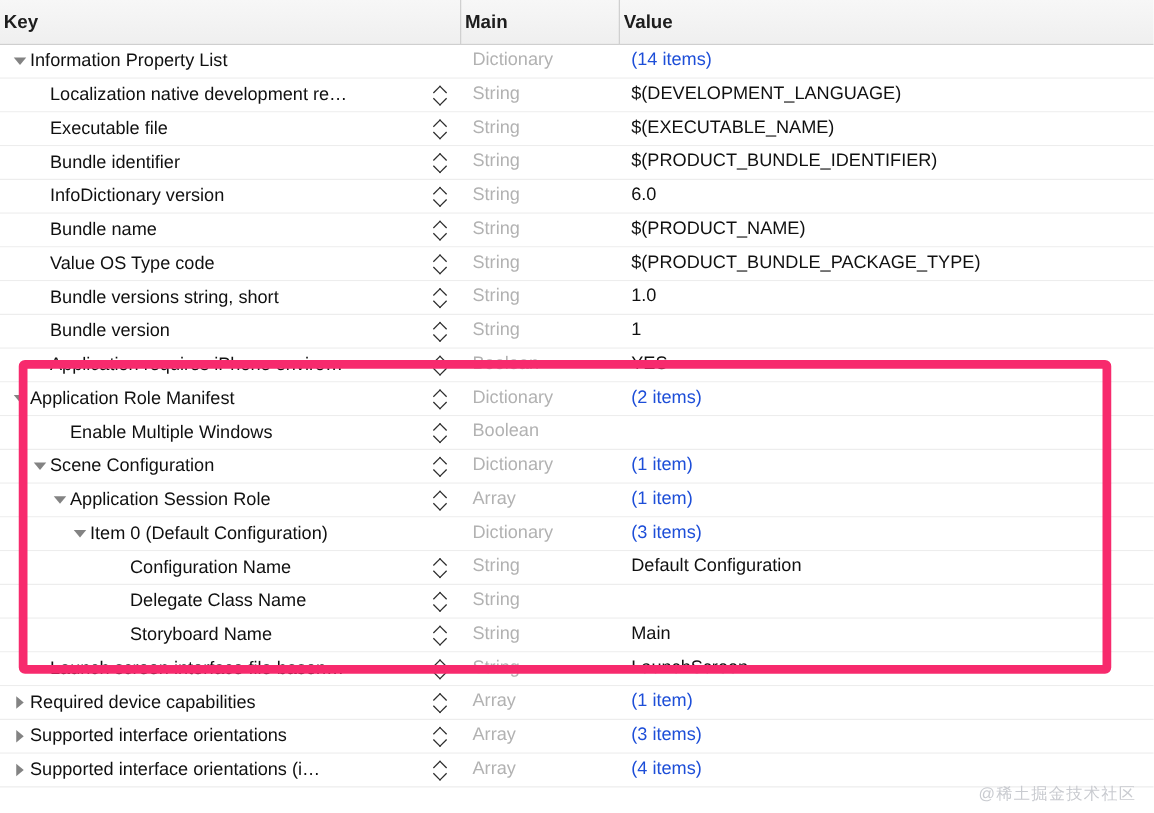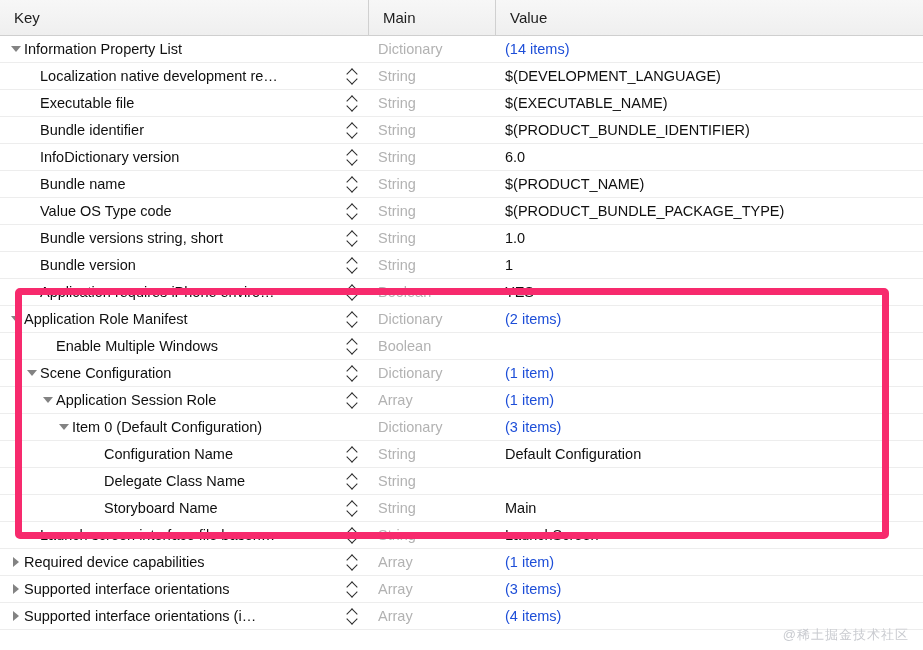--- a/index.html
+++ b/index.html
@@ -26,39 +26,40 @@
     background: linear-gradient(to bottom, #f7f7f7 0%, #efefef 100%);
     border-bottom: 1px solid #cfcfcf;
     display: flex;
     align-items: center;
   }
   .plist-header .hcell {
     font-size: 15px;
     color: #1d1d1d;
     height: 36px;
     line-height: 36px;
-    padding-left: 14px;
-    white-space: nowrap;
-    overflow: hidden;
+    padding-left: 3px;
+    white-space: nowrap;
+    overflow: hidden;
+    font-weight: bold;
   }
   .hcell-key   { width: 368px; }
   .hcell-type  { width: 127px; border-left: 1px solid #d0d0d0; }
   .hcell-value { flex: 1; border-left: 1px solid #d0d0d0; }
 
   
   .plist-body {
     position: relative;
     width: 923px;
   }
 
   .row {
     position: relative;
     height: 27px;
     display: flex;
-    align-items: center;
+    align-items: flex-end;
     border-bottom: 1px solid #ededed;
     background: #ffffff;
   }
 
   .cell-key {
     position: relative;
     width: 368px;
     height: 27px;
     display: flex;
     align-items: center;

